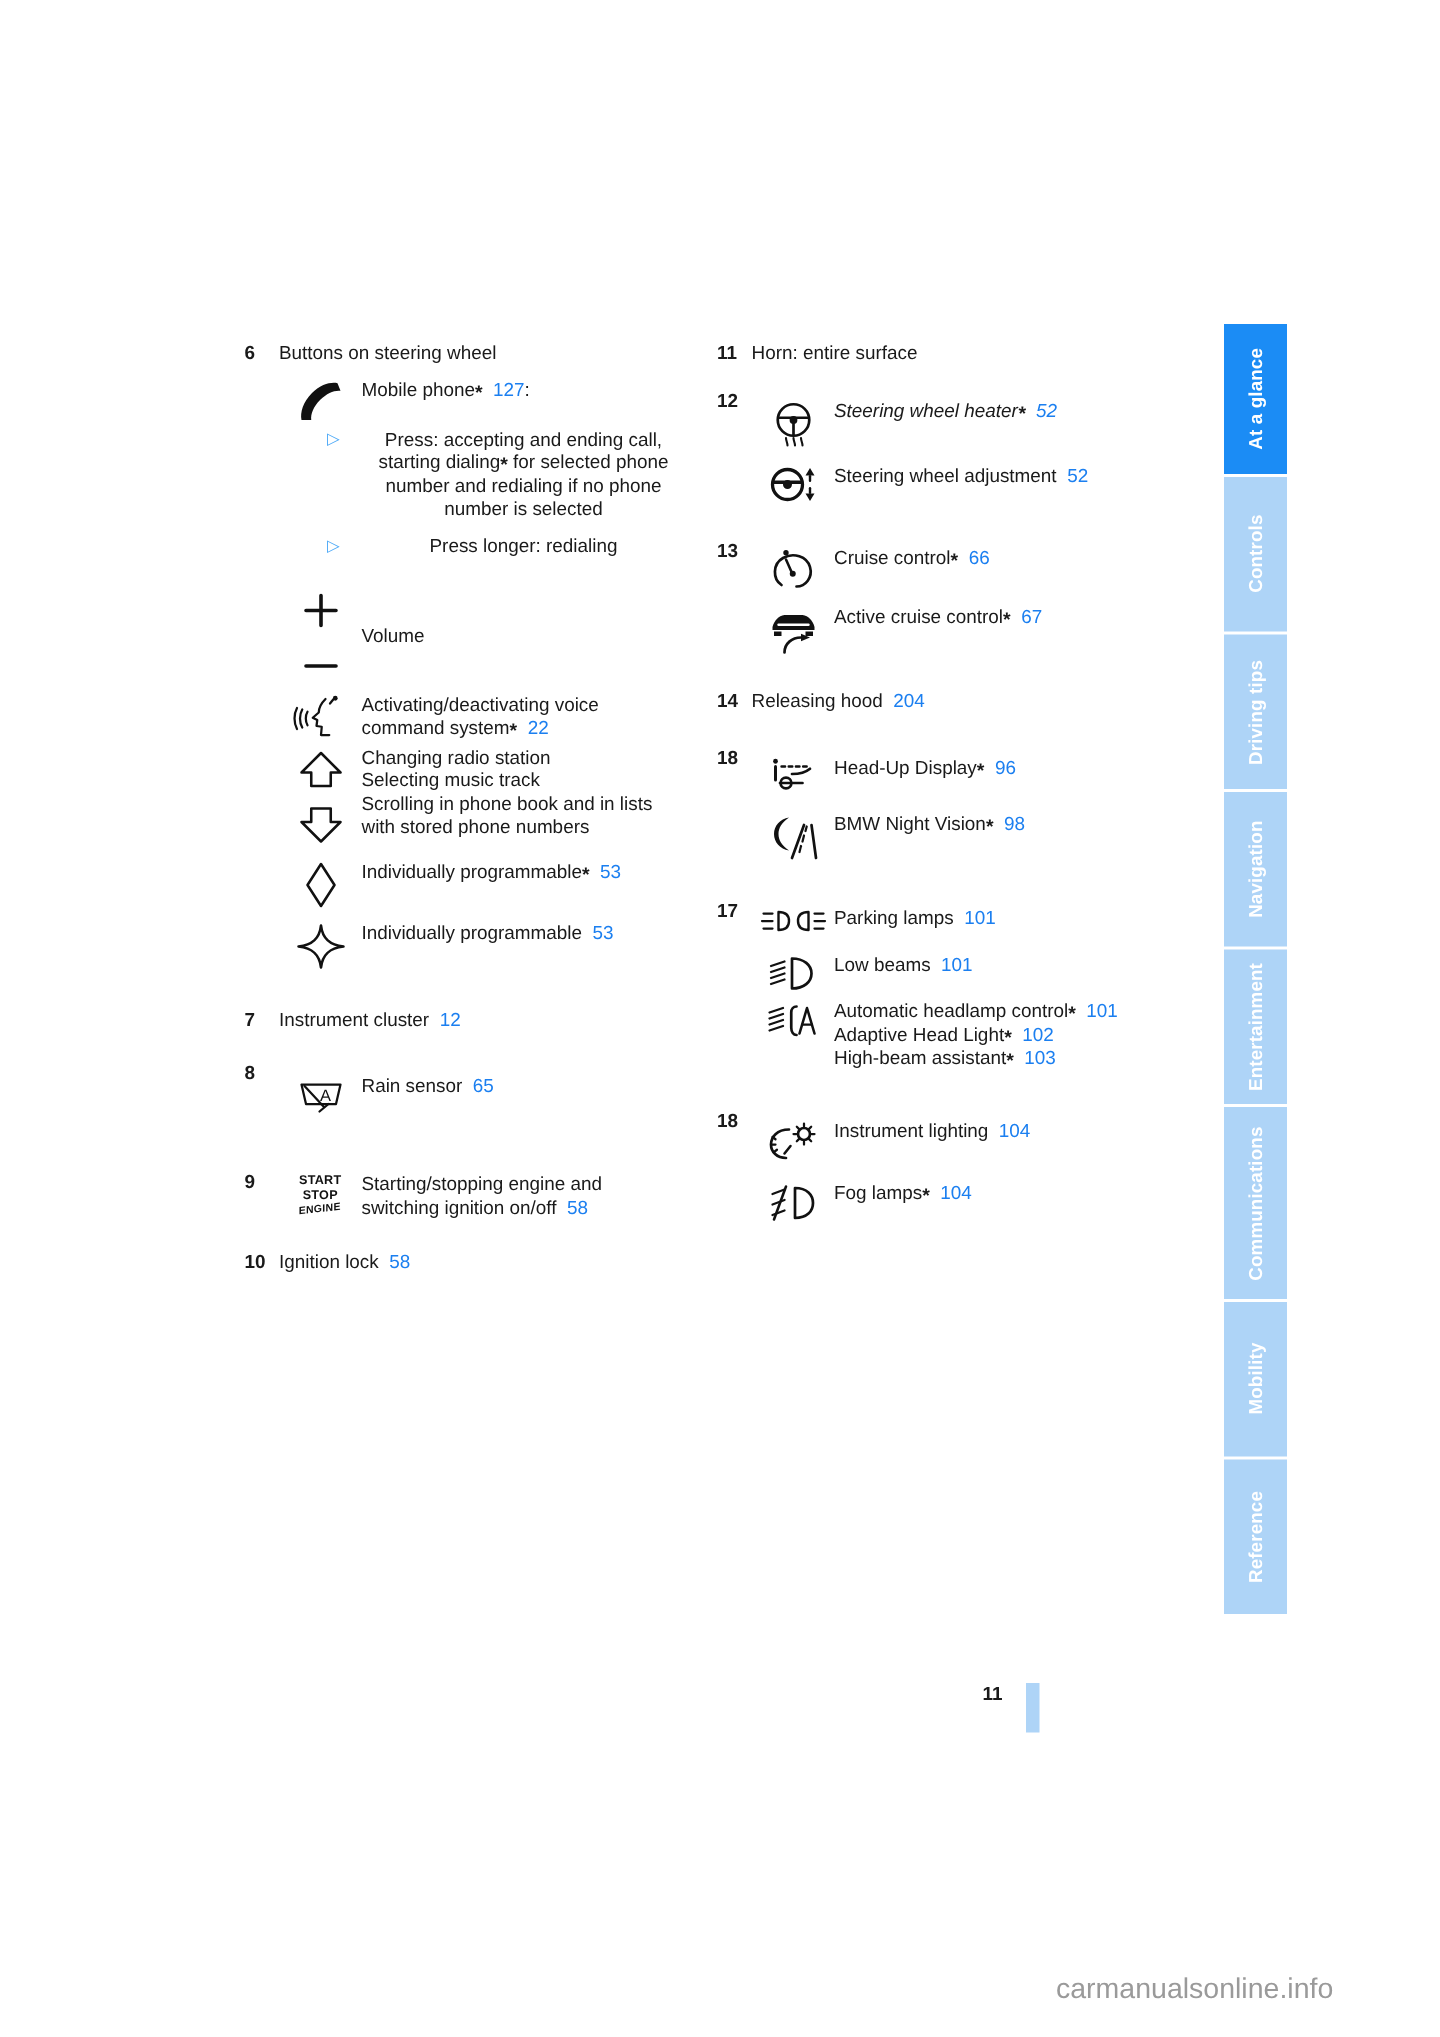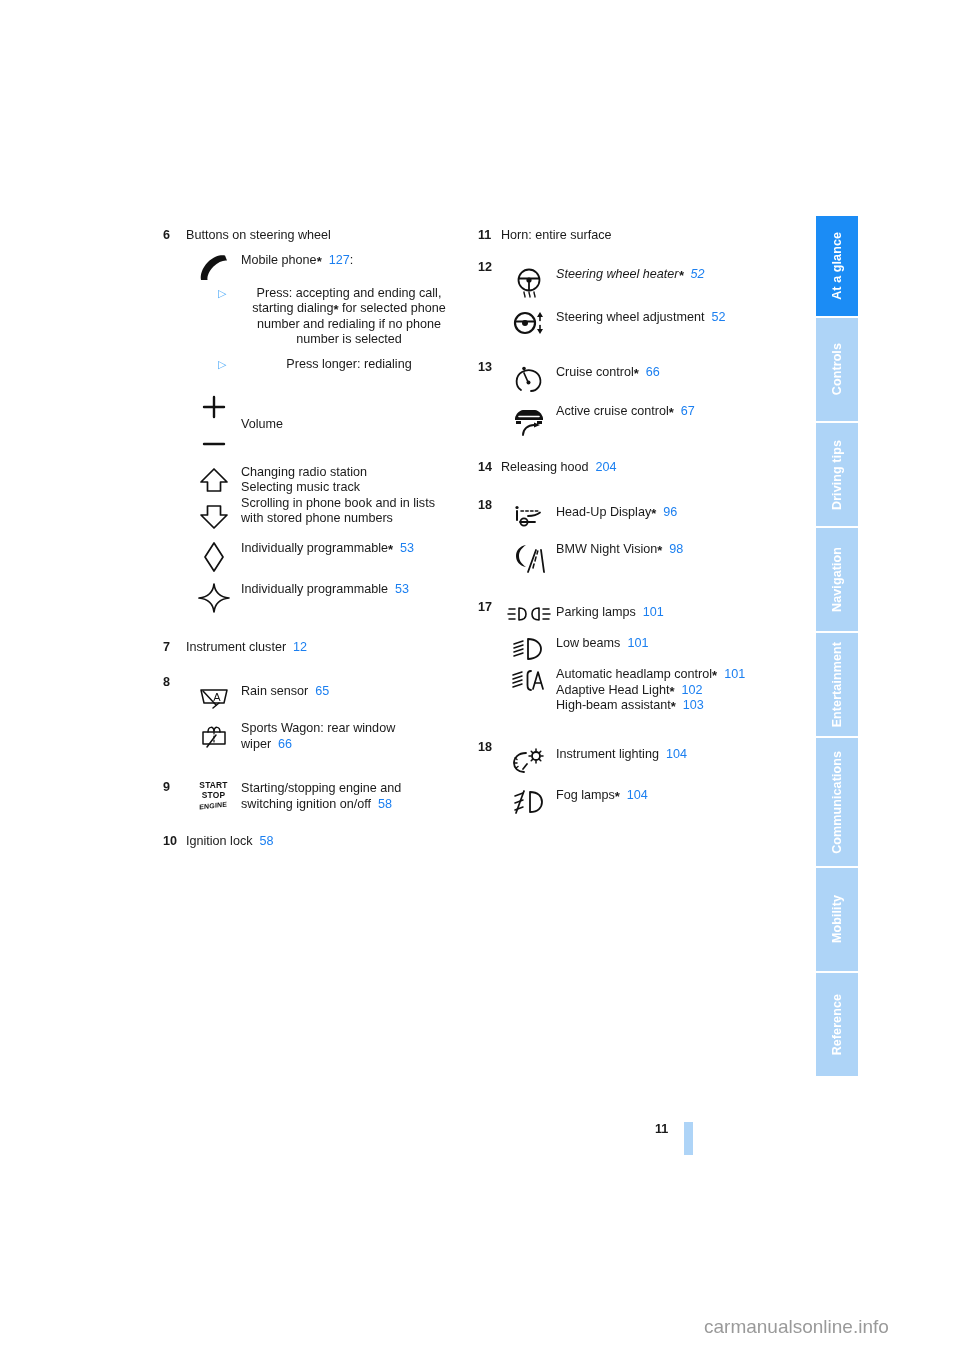--- a/index.html
+++ b/index.html
@@ -165,20 +165,36 @@
         <div style="height:20px;"></div>
         <svg width="26" height="8" viewBox="0 0 26 8">
           <path class="ico" style="stroke-width:2.4" d="M3 4 L23 4"></path>
         </svg>
       </div>
       <div class="labelcell" style="padding-top:24px;">Volume</div>
     </div>
 
     <div style="height:14px;"></div>
 
+    <div class="iconrow">
+      <div class="iconcell ind">
+        <svg width="36" height="32" viewBox="0 0 36 32">
+          <path class="ico" style="stroke-width:1.5" d="M21 3 C18 6 16.5 9 16.5 12 L12.5 15.5 L15.5 17 L15 21 L18.5 21.5 L18 27 L23.5 27"></path>
+          <path class="ico" style="stroke-width:1.5" d="M24 6 L26 3.5"></path>
+          <circle class="ico-f" cx="27.5" cy="2.5" r="1.6"></circle>
+          <path class="ico" style="stroke-width:1.5" d="M9 11.5 C7.5 14 7.5 18 9 20.5"></path>
+          <path class="ico" style="stroke-width:1.5" d="M5.5 10 C3.5 13.5 3.5 18.5 5.5 22"></path>
+          <path class="ico" style="stroke-width:1.5" d="M2 9 C-0.2 13 -0.2 19 2 23"></path>
+        </svg>
+      </div>
+      <div class="labelcell">
+        <div>Activating/deactivating voice</div>
+        <div><span>command system</span><span class="ast">*</span>&nbsp;&nbsp;<span class="pg">22</span></div>
+      </div>
+    </div>
 
     <div style="height:2px;"></div>
 
     <div class="iconrow">
       <div class="iconcell ind" style="flex-direction:column;align-items:center;padding-top:3px;">
         <svg width="34" height="27" viewBox="0 0 34 27">
           <path class="ico" d="M17 2 L30 15 L23.5 15 L23.5 24 L10.5 24 L10.5 15 L4 15 Z"></path>
         </svg>
         <div style="height:9px;"></div>
         <svg width="34" height="27" viewBox="0 0 34 27">
@@ -246,35 +262,20 @@
               <text x="21" y="17" font-size="11" font-family="Liberation Sans, sans-serif" fill="#111" text-anchor="middle">A</text>
             </svg>
           </div>
           <div class="labelcell">
             <span>Rain sensor</span>&nbsp;&nbsp;<span class="pg">65</span>
           </div>
         </div>
 
         <div style="height:8px;"></div>
 
-        <div class="iconrow">
-          <div class="iconcell">
-            <svg width="36" height="30" viewBox="0 0 36 30">
-              <path class="ico" style="stroke-width:1.5" d="M7 11 L29 11 L29 23 L7 23 Z"></path>
-              <path class="ico" style="stroke-width:1.5" d="M12 11 C12 5 18 5 18 10"></path>
-              <path class="ico" style="stroke-width:1.5" d="M18 10 C18 5 24 5 24 11"></path>
-              <path class="ico" style="stroke-width:1.2;stroke-dasharray:2 2" d="M18 11 L18 23"></path>
-              <path class="ico" style="stroke-width:1.5" d="M11 26 L20 14"></path>
-            </svg>
-          </div>
-          <div class="labelcell">
-            <div>Sports Wagon: rear window</div>
-            <div><span>wiper</span>&nbsp;&nbsp;<span class="pg">66</span></div>
-          </div>
-        </div>
       </div>
     </div>
 
     <div style="height:28px;"></div>
 
     <div class="row">
       <div class="num">9</div>
       <div class="txt">
         <div class="iconrow">
           <div class="iconcell">

